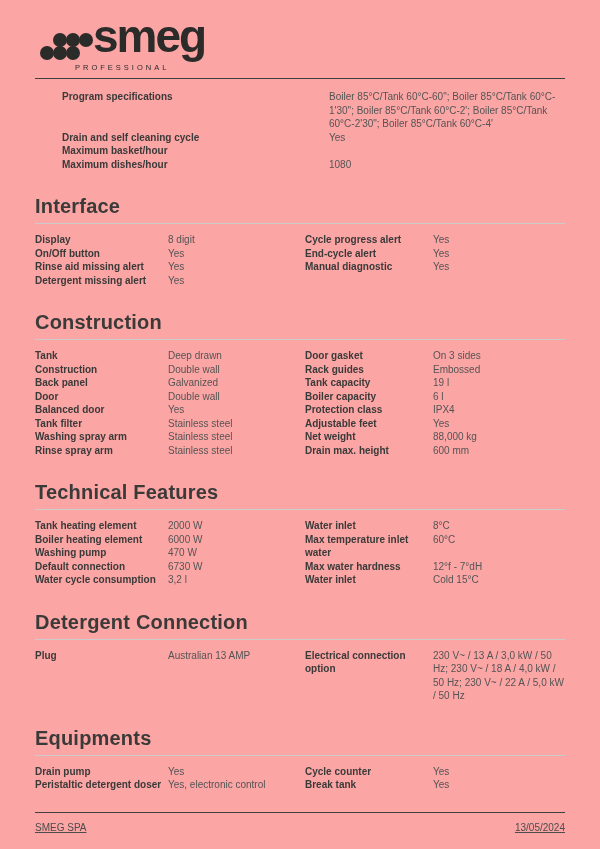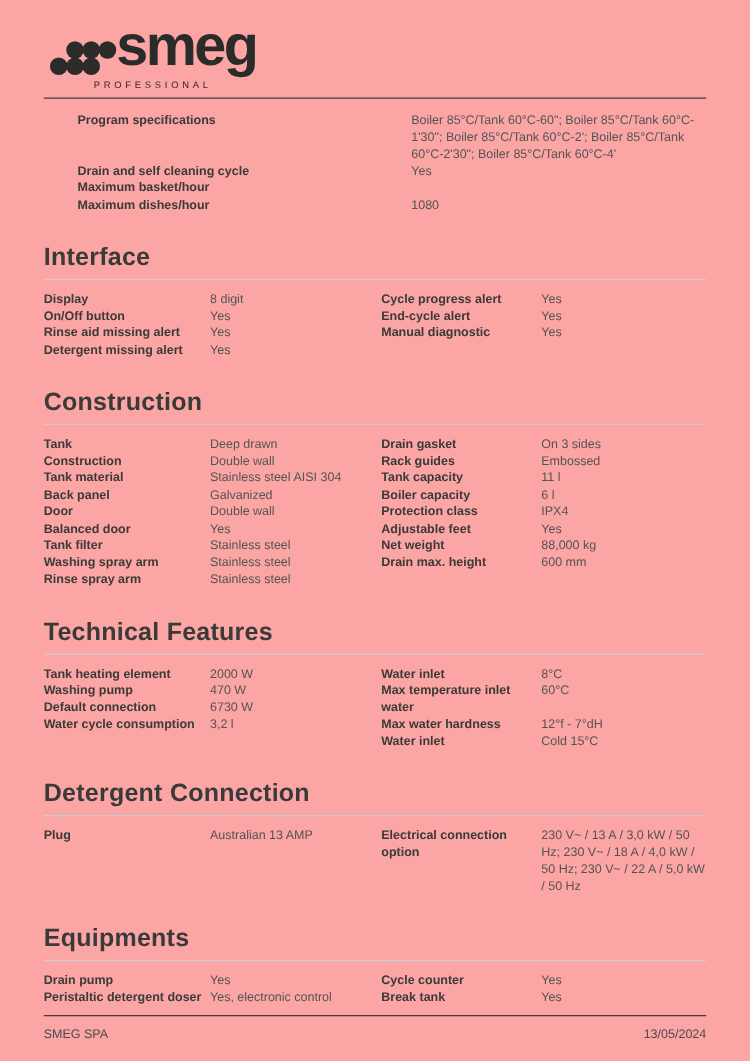--- a/index.html
+++ b/index.html
@@ -29,21 +29,21 @@
   .lbl{font-weight:700;color:#3a3a39;padding-right:6px;}
   .val{color:#545454;}
   
   .sec-title{font-size:20px;font-weight:600;color:#3a3a39;margin:24px 0 0 0;letter-spacing:.2px;}
   .cols{display:flex;}
   .col-l{width:270px;flex:none;}
   .col-r{flex:1;min-width:0;}
   .col-r .row{grid-template-columns:128px 1fr;}
   
   .footer{position:absolute;left:35px;right:35px;bottom:16px;border-top:1px solid #3f3f3f;
-          padding-top:9px;display:flex;justify-content:space-between;font-size:10px;color:#4c4c4c;}
+          padding-top:9px;display:flex;justify-content:space-between;font-size:10px;color:#4c4c4c;text-decoration:underline;}
 </style>
 </head>
 <body>
 
 <div class="page">
 
   <header class="logo">
     <div class="dots">
       <div class="dot-row top">
           <span class="dot"></span>
@@ -126,24 +126,20 @@
       <div class="col-l">
         <div class="row">
             <span class="lbl">Tank</span>
             <span class="val">Deep drawn</span>
           </div>
         <div class="row">
             <span class="lbl">Construction</span>
             <span class="val">Double wall</span>
           </div>
         <div class="row">
-            <span class="lbl">Tank material</span>
-            <span class="val">Stainless steel AISI 304</span>
-          </div>
-        <div class="row">
             <span class="lbl">Back panel</span>
             <span class="val">Galvanized</span>
           </div>
         <div class="row">
             <span class="lbl">Door</span>
             <span class="val">Double wall</span>
           </div>
         <div class="row">
             <span class="lbl">Balanced door</span>
             <span class="val">Yes</span>
@@ -156,30 +152,30 @@
             <span class="lbl">Washing spray arm</span>
             <span class="val">Stainless steel</span>
           </div>
         <div class="row">
             <span class="lbl">Rinse spray arm</span>
             <span class="val">Stainless steel</span>
           </div>
       </div>
       <div class="col-r">
         <div class="row">
-            <span class="lbl">Drain gasket</span>
+            <span class="lbl">Door gasket</span>
             <span class="val">On 3 sides</span>
           </div>
         <div class="row">
             <span class="lbl">Rack guides</span>
             <span class="val">Embossed</span>
           </div>
         <div class="row">
             <span class="lbl">Tank capacity</span>
-            <span class="val">11 l</span>
+            <span class="val">19 l</span>
           </div>
         <div class="row">
             <span class="lbl">Boiler capacity</span>
             <span class="val">6 l</span>
           </div>
         <div class="row">
             <span class="lbl">Protection class</span>
             <span class="val">IPX4</span>
           </div>
         <div class="row">
@@ -199,20 +195,24 @@
   </section>
 
   <section>
     <h2 class="sec-title">Technical Features</h2>
     <hr class="sec-rule">
     <div class="cols">
       <div class="col-l">
         <div class="row">
             <span class="lbl">Tank heating element</span>
             <span class="val">2000 W</span>
+          </div>
+        <div class="row">
+            <span class="lbl">Boiler heating element</span>
+            <span class="val">6000 W</span>
           </div>
         <div class="row">
             <span class="lbl">Washing pump</span>
             <span class="val">470 W</span>
           </div>
         <div class="row">
             <span class="lbl">Default connection</span>
             <span class="val">6730 W</span>
           </div>
         <div class="row">

